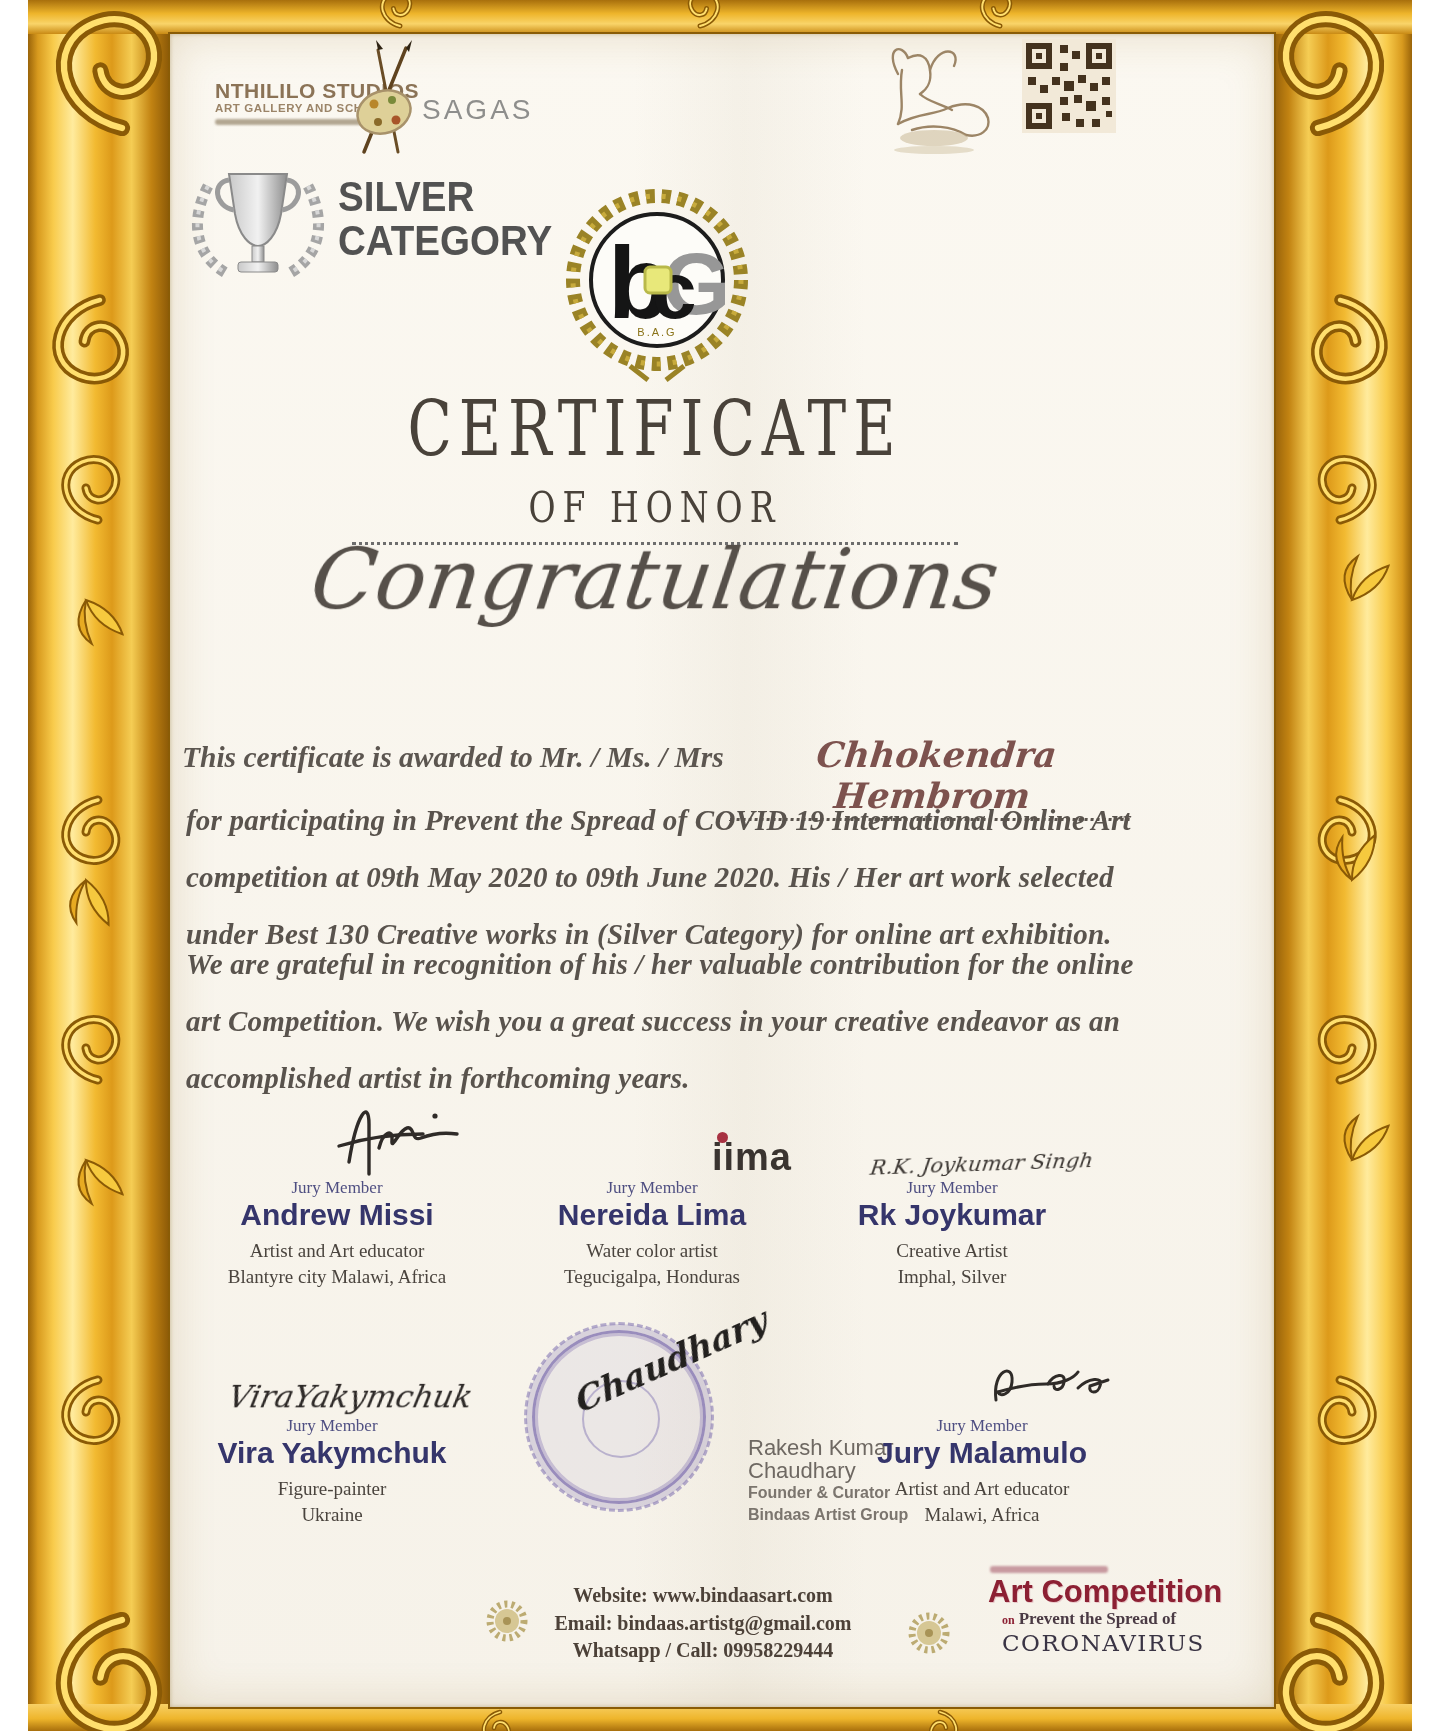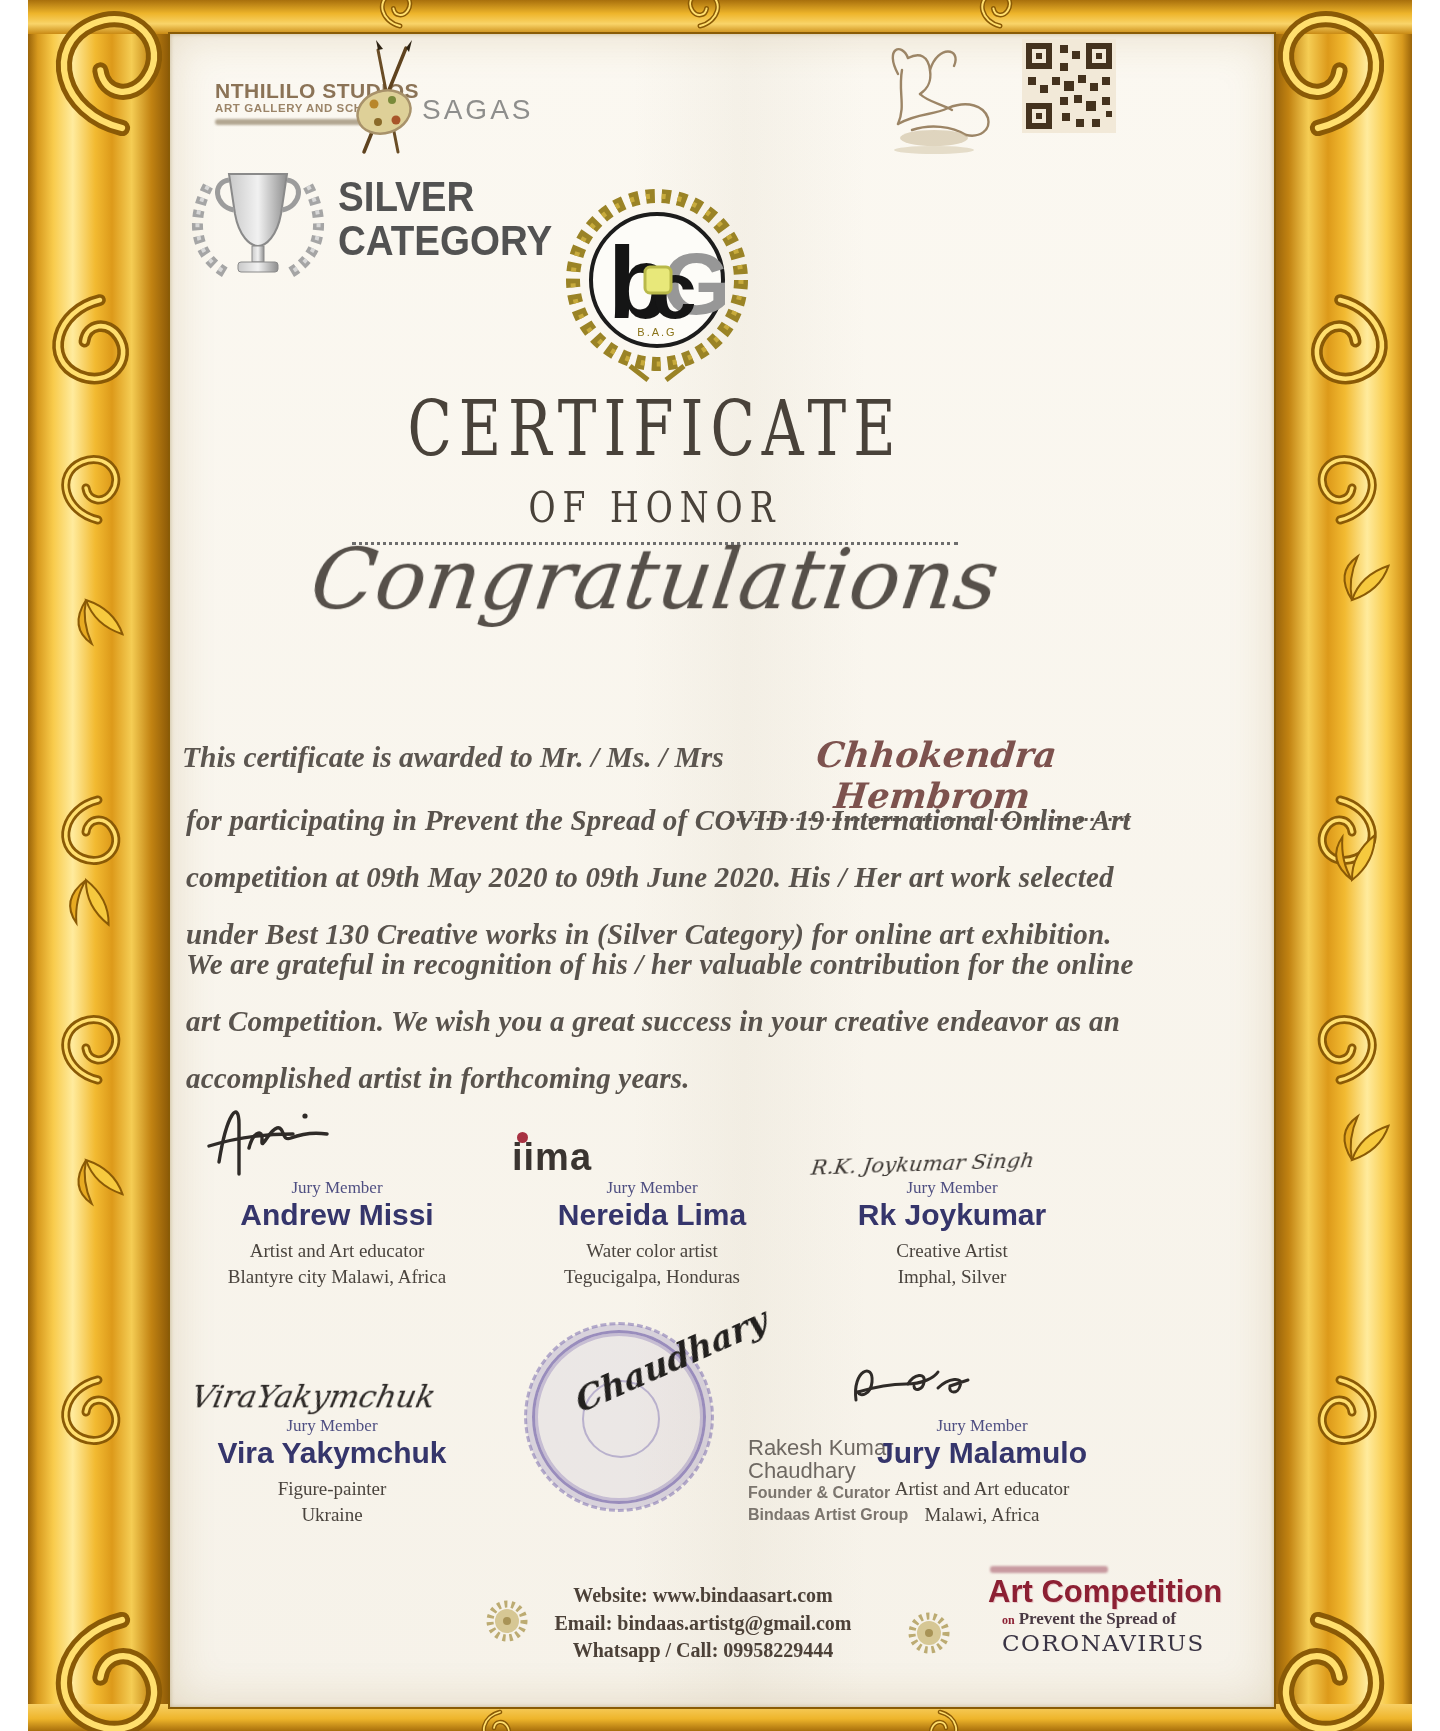--- a/index.html
+++ b/index.html
@@ -55,21 +55,21 @@
   .award-line{left:12px;top:700px;width:952px;display:flex;align-items:baseline;
     font-style:italic;font-weight:600;font-size:29.5px;color:#5c5650;filter:blur(.3px);}
   .award-name{flex:1;margin-left:10px;border-bottom:3px dotted #5a544e;text-align:center;
     font-family:"DejaVu Serif",serif;font-style:italic;font-size:35px;color:#7d524e;transform:skewX(-6deg);padding-bottom:2px;}
   .para{left:16px;top:758px;width:956px;font-style:italic;font-weight:600;font-size:29px;line-height:57px;
     color:#59534d;letter-spacing:.2px;filter:blur(.3px);}
   .para2{top:902px;}
 
   
   .jury{width:280px;text-align:center;}
-  .sig-area{height:92px;display:flex;align-items:flex-end;justify-content:flex-start;}
+  .sig-area{height:92px;display:flex;align-items:flex-end;justify-content:flex-end;}
   .jm{font-size:17px;color:#4f4f82;margin-top:2px;filter:blur(.3px);}
   .jname{font-family:"Liberation Sans",sans-serif;font-weight:bold;font-size:30px;color:#35356b;line-height:34px;filter:blur(.3px);}
   .jrole{font-size:19px;color:#4a443e;line-height:26px;margin-top:6px;filter:blur(.3px);}
   .sig-text{font-family:"DejaVu Serif",serif;font-style:italic;color:#2e2a28;transform:skewX(-12deg);filter:blur(.3px);}
   .sig-vira{font-size:31px;}
   .sig-joy{font-size:21px;color:#3d3834;transform:skewX(-10deg) rotate(-2deg);}
   .iima{position:relative;font-family:"Liberation Sans",sans-serif;font-weight:bold;font-size:38px;color:#3a3430;letter-spacing:1px;line-height:1;}
   .iima-dot{position:absolute;left:5px;top:-6px;width:11px;height:11px;border-radius:50%;background:#a83242;}
 
   

